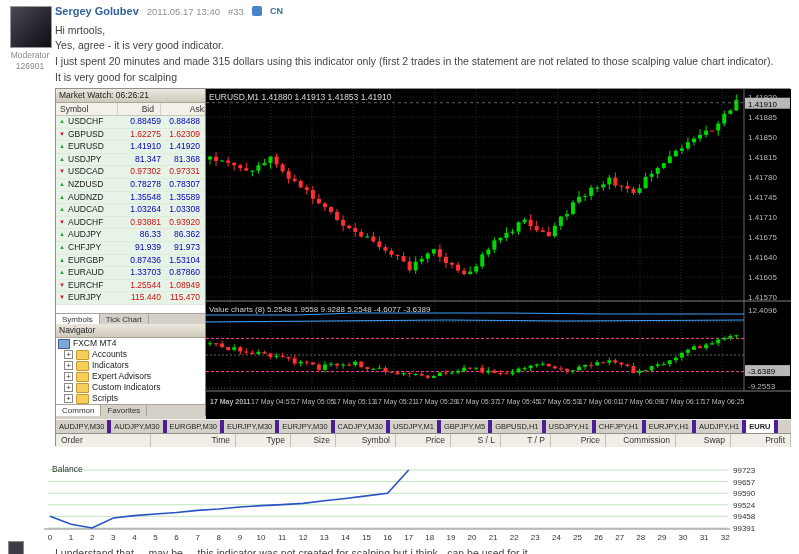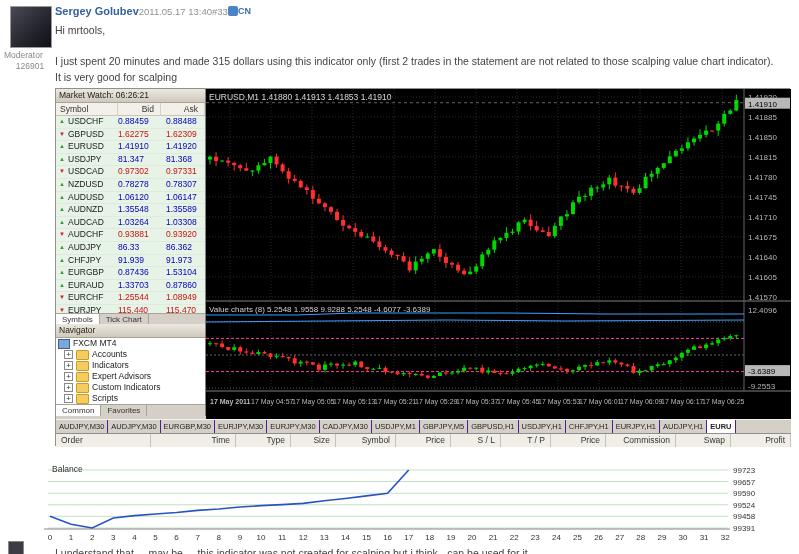--- a/index.html
+++ b/index.html
@@ -1,65 +1,65 @@
 <!DOCTYPE html>
 <html><head>
 <meta charset="utf-8">
 <style>
   html,body{margin:0;padding:0;background:#fff;}
   .page{position:relative;width:799px;height:554px;background:#fff;overflow:hidden;
         font-family:"Liberation Sans",sans-serif;color:#444;}
   
   .avatar{position:absolute;left:10px;top:6px;width:40px;height:40px;
           background:linear-gradient(135deg,#4a4a55 0%,#23242c 60%,#101116 100%);border:1px solid #9a9a9a;}
-  .role{position:absolute;left:4px;top:50px;width:52px;text-align:left;font-size:8.5px;color:#888;}
+  .role{position:absolute;left:4px;top:50px;width:52px;text-align:center;font-size:8.5px;color:#888;}
   .uid{position:absolute;left:4px;top:61px;width:52px;text-align:center;font-size:8.5px;color:#888;}
-  .post-head{position:absolute;left:55px;top:5px;display:flex;align-items:center;}
+  .post-head{position:absolute;left:55px;top:5px;display:flex;align-items:center;gap:8px;}
   .author{font-size:11px;font-weight:bold;color:#33619e;}
   .pdate{font-size:9.5px;color:#909090;}
   .pnum{font-size:9.5px;color:#909090;}
   .lang-ico{width:10px;height:10px;background:#4a84c8;border-radius:2px;display:inline-block;}
   .lang{font-size:9px;color:#3a6ea5;font-weight:bold;}
   .pline{position:absolute;left:55px;font-size:10.5px;color:#444;white-space:nowrap;}
   .footer-line{position:absolute;left:55px;top:547px;font-size:10.5px;color:#444;white-space:nowrap;}
   .next-avatar{position:absolute;left:8px;top:541px;width:14px;height:14px;background:#3c3c44;border:1px solid #888;}
   
   .mt4{position:absolute;left:55px;top:88px;width:735px;height:358px;background:#d4d0c8;
        border:1px solid #8f8f8f;box-sizing:border-box;font-size:9px;}
   .panel-title{height:13px;line-height:13px;background:linear-gradient(#ece8de,#cfc9bc);
        border-bottom:1px solid #a8a49a;font-size:8.5px;padding:0 3px;color:#222;}
   .mw{position:absolute;left:0;top:0;width:150px;height:290px;background:#fff;border-right:1px solid #808080;box-sizing:border-box;}
   .mw-header{display:flex;height:12px;line-height:12px;font-size:8.5px;background:#f2f0e8;border-bottom:1px solid #c9c5b9;color:#333;}
   .mw-header span{box-sizing:border-box;border-right:1px solid #d5d1c5;}
   .mw-h-sym{width:62px;padding-left:4px;}
   .mw-h-bid{width:43px;text-align:right;padding-right:6px;}
-  .mw-h-ask{flex:1;text-align:right;padding-right:6px;}
+  .mw-h-ask{flex:1;text-align:right;}
   .mw-rows{height:197px;overflow:hidden;background:#fff;}
   .mw-row{display:flex;height:11.6px;line-height:11.6px;font-size:8.5px;background:#e7f3e7;border-bottom:1px solid #dcecdc;}
   .mw-arrow{width:12px;text-align:center;font-size:6px;}
   .mw-arrow.up{color:#2e9e2e;} .mw-arrow.down{color:#cc2222;}
   .mw-sym{width:50px;color:#1a1a1a;}
-  .mw-price{width:43px;padding-right:5px;}
+  .mw-price{width:43px;text-align:right;padding-right:5px;}
   .mw-price.ask{flex:1;}
   .mw-price.blue{color:#0000bb;} .mw-price.red{color:#cc1111;}
   .mini-tabs{height:13px;background:#d4d0c8;border-top:1px solid #a8a49a;display:flex;font-size:8px;}
   .mini-tab{padding:0 6px;line-height:12px;border-right:1px solid #a8a49a;color:#333;}
   .mini-tab.active{background:#fff;}
   .navp{position:absolute;left:0;top:235px;width:150px;height:92px;background:#fff;border-right:1px solid #808080;box-sizing:border-box;}
   .tree{font-size:8.5px;color:#222;}
   .tree-row{height:11px;line-height:11px;display:flex;align-items:center;white-space:nowrap;}
   .expand{display:inline-block;width:9px;height:9px;border:1px solid #888;background:#fff;
           line-height:7px;text-align:center;font-size:8px;margin:0 3px 0 0;box-sizing:border-box;color:#333;}
   .folder{display:inline-block;width:11px;height:8px;background:#f4cd5a;border:1px solid #c89b32;border-radius:1px;margin-right:3px;}
   .pc-ico{display:inline-block;width:10px;height:8px;background:#7ea6d8;border:1px solid #3a5f92;margin:0 3px 0 2px;}
   .filler{position:absolute;left:0;top:327px;width:150px;height:3px;background:#d4d0c8;}
   .chart-wrap{position:absolute;left:150px;top:0;width:585px;height:330px;background:#000;}
   .chart-tabs{position:absolute;left:0;top:330px;width:735px;height:14px;background:#d4d0c8;
        border-top:1px solid #f4f2ec;display:flex;overflow:hidden;}
-  .chart-tab{font-size:7.5px;line-height:13px;padding:0 3px;border-right:1px solid #4c1d95;color:#222;white-space:nowrap;}
+  .chart-tab{font-size:7.5px;line-height:13px;padding:0 3px;border-right:4px solid #4c1d95;color:#222;white-space:nowrap;}
   .chart-tab.active{background:#fff;font-weight:bold;}
   .terminal{position:absolute;left:0;top:344px;width:735px;height:14px;background:#f0eee6;
        border-top:1px solid #8f8f8f;display:flex;font-size:8.5px;color:#333;box-sizing:border-box;}
   .term-col{box-sizing:border-box;border-right:1px solid #c6c2b6;line-height:13px;
        text-align:right;padding:0 5px;white-space:nowrap;overflow:hidden;}
   .term-col.first{text-align:left;}
   svg text{font-family:"Liberation Sans",sans-serif;}
   
   .balance{position:absolute;left:40px;top:458px;width:730px;height:92px;}
 </style>
@@ -74,20 +74,21 @@
 
   <div class="post-head">
     <span class="author">Sergey Golubev</span>
     <span class="pdate">2011.05.17 13:40</span>
     <span class="pnum">#33</span>
     <span class="lang-ico"></span>
     <span class="lang">CN</span>
   </div>
 
   <div class="pline" style="top:24px">Hi mrtools,</div>
+  <div class="pline" style="top:39px">Yes, agree - it is very good indicator.</div>
   <div class="pline" style="top:55px">I just spent 20 minutes and made 315 dollars using this indicator only (first 2 trades in the statement are not related to those scalping value chart indicator).</div>
   <div class="pline" style="top:71px">It is very good for scalping</div>
 
   <div class="mt4">
 
     <div class="mw">
       <div class="panel-title">Market Watch: 06:26:21</div>
       <div class="mw-header">
         <span class="mw-h-sym">Symbol</span>
         <span class="mw-h-bid">Bid</span>
@@ -122,26 +123,20 @@
             <span class="mw-arrow down">▼</span>
             <span class="mw-sym">USDCAD</span>
             <span class="mw-price red">0.97302</span>
             <span class="mw-price ask red">0.97331</span>
           </div>
           <div class="mw-row">
             <span class="mw-arrow up">▲</span>
             <span class="mw-sym">NZDUSD</span>
             <span class="mw-price blue">0.78278</span>
             <span class="mw-price ask blue">0.78307</span>
-          </div>
-          <div class="mw-row">
-            <span class="mw-arrow up">▲</span>
-            <span class="mw-sym">AUDUSD</span>
-            <span class="mw-price blue">1.06120</span>
-            <span class="mw-price ask blue">1.06147</span>
           </div>
           <div class="mw-row">
             <span class="mw-arrow up">▲</span>
             <span class="mw-sym">AUDNZD</span>
             <span class="mw-price blue">1.35548</span>
             <span class="mw-price ask blue">1.35589</span>
           </div>
           <div class="mw-row">
             <span class="mw-arrow up">▲</span>
             <span class="mw-sym">AUDCAD</span>

